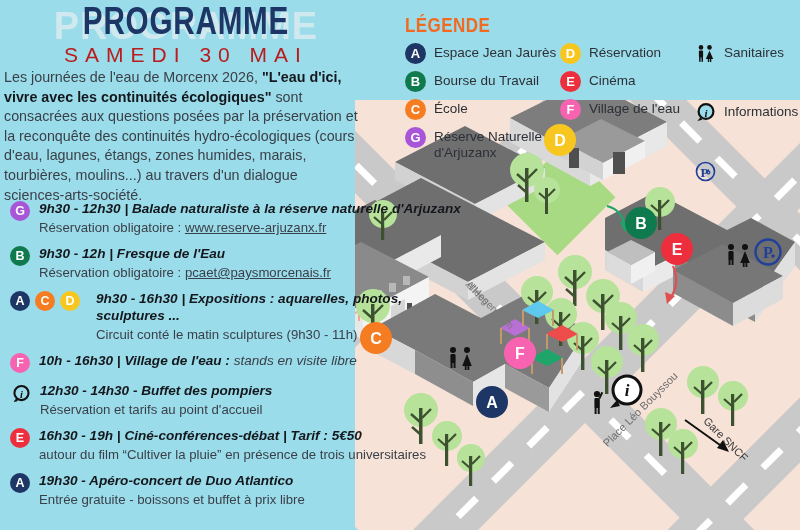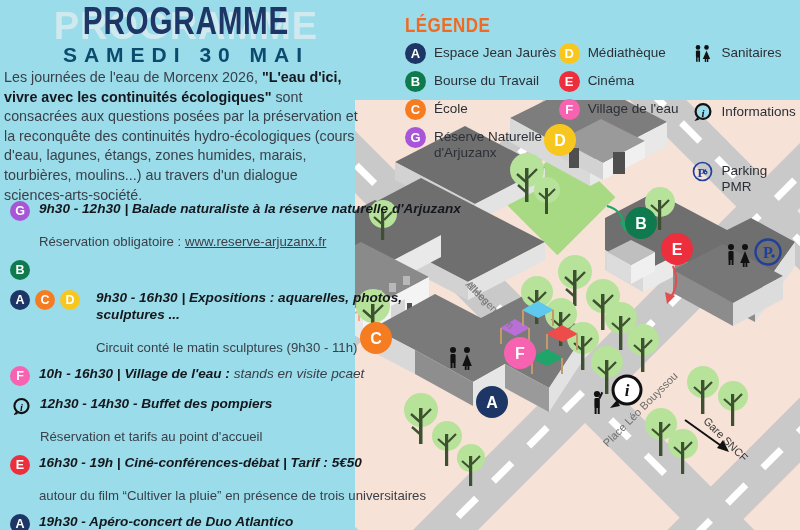--- a/index.html
+++ b/index.html
@@ -23,21 +23,21 @@
     transform:scaleX(.78);transform-origin:center;
     margin:2px 0 0 0;line-height:38px;position:relative;
   }
   .prog-shadow{
     position:absolute;left:0;right:0;top:7px;
     font-family:"Liberation Sans Narrow","Liberation Sans",sans-serif;
     font-weight:bold;font-size:38px;letter-spacing:1px;
     color:#cfe9ef;z-index:-1;line-height:38px;
   }
   .date-title{
-    font-weight:bold;font-size:21px;letter-spacing:7px;color:#0c4a6e;
+    font-weight:normal;font-size:21px;letter-spacing:7px;color:#b91c1c;
     margin:4px 0 0 0;line-height:22px;
   }
 
   
   .intro{
     position:absolute;left:4px;top:68px;width:355px;
     font-size:14.3px;line-height:19.6px;color:#3a4049;
   }
   .intro b{color:#14181d;font-weight:bold;}
 
@@ -65,21 +65,21 @@
   .ico{width:21px;height:21px;flex:0 0 21px;display:flex;align-items:center;justify-content:center;}
 
   
   .program{position:absolute;left:10px;top:200px;width:460px;}
   .prog-item{display:flex;align-items:flex-start;margin-bottom:9px;}
   .prog-pins{display:flex;gap:5px;flex:0 0 auto;padding-top:1px;}
   .prog-pins .pin{width:20px;height:20px;flex:0 0 20px;font-size:12.5px;}
   .prog-body{margin-left:9px;}
   .prog-head{font-size:13.6px;font-weight:bold;color:#14181d;line-height:17px;font-style:italic;}
   .prog-head .light{font-weight:normal;color:#3a4049;}
-  .prog-sub{font-size:13.2px;color:#3a4049;line-height:17px;margin-top:16px;}
+  .prog-sub{font-size:13.2px;color:#3a4049;line-height:17px;margin-top:2px;}
   .prog-sub u{text-decoration:underline;}
   .expo-indent{margin-left:16px;}
 </style>
 </head>
 <body>
 
 <div class="page">
 
   <div class="map-wrap">
     <svg class="map-svg" width="445" height="430" viewBox="0 0 445 430">
@@ -473,21 +473,21 @@
         </div>
         <div class="legend-row">
           <span class="pin" style="background: rgb(168, 85, 216);">G</span>
           <span class="legend-label">Réserve Naturelle d'Arjuzanx</span>
         </div>
       </div>
 
       <div class="legend-col c2">
         <div class="legend-row">
           <span class="pin" style="background: rgb(247, 199, 32);">D</span>
-          <span class="legend-label">Médiathèque</span>
+          <span class="legend-label">Réservation</span>
         </div>
         <div class="legend-row">
           <span class="pin" style="background: rgb(237, 46, 61);">E</span>
           <span class="legend-label">Cinéma</span>
         </div>
         <div class="legend-row">
           <span class="pin" style="background: rgb(247, 99, 176);">F</span>
           <span class="legend-label">Village de l'eau</span>
         </div>
       </div>
@@ -522,21 +522,20 @@
         </div>
         <div class="legend-row">
           <span class="ico">
             <svg width="21" height="21" viewBox="0 0 21 21">
               <circle cx="10.5" cy="10.5" r="9" fill="none" stroke="#20409a" stroke-width="1.7"></circle>
               <text x="9.5" y="16" font-family="Liberation Serif, serif" font-size="13" font-weight="bold" fill="#20409a" text-anchor="middle">P</text>
               <circle cx="13.5" cy="11.5" r="1.4" fill="none" stroke="#20409a" stroke-width="1.2"></circle>
               <path d="M13.5,8.3 l0,2" stroke="#20409a" stroke-width="1.2"></path>
             </svg>
           </span>
-          <span class="legend-label">Parking PMR</span>
         </div>
       </div>
 
     </div>
   </div>
 
   <div class="program">
 
     <div class="prog-item">
       <div class="prog-pins">
@@ -546,20 +545,26 @@
         <div class="prog-head">9h30 - 12h30 | Balade naturaliste à la réserve naturelle d'Arjuzanx</div>
         <div class="prog-sub">
           <span>Réservation obligatoire : </span><u>www.reserve-arjuzanx.fr</u>
         </div>
       </div>
     </div>
 
     <div class="prog-item">
       <div class="prog-pins">
         <span class="pin" style="background: rgb(15, 122, 77);">B</span>
+      </div>
+      <div class="prog-body">
+        <div class="prog-head">9h30 - 12h | Fresque de l'Eau</div>
+        <div class="prog-sub">
+          <span>Réservation obligatoire : </span><u>pcaet@paysmorcenais.fr</u>
+        </div>
       </div>
     </div>
 
     <div class="prog-item">
       <div class="prog-pins">
         <span class="pin" style="background: rgb(29, 54, 101);">A</span>
         <span class="pin" style="background: rgb(245, 124, 32);">C</span>
         <span class="pin" style="background: rgb(247, 199, 32);">D</span>
       </div>
       <div class="prog-body expo-indent">
@@ -567,21 +572,21 @@
         <div class="prog-sub">Circuit conté le matin sculptures (9h30 - 11h)</div>
       </div>
     </div>
 
     <div class="prog-item">
       <div class="prog-pins">
         <span class="pin" style="background: rgb(247, 99, 176);">F</span>
       </div>
       <div class="prog-body">
         <div class="prog-head">
-          <span>10h - 16h30 | Village de l'eau : </span><span class="light">stands en visite pcaet</span>
+          <span>10h - 16h30 | Village de l'eau : </span><span class="light">stands en visite libre</span>
         </div>
       </div>
     </div>
 
     <div class="prog-item">
       <div class="prog-pins">
         <span class="ico">
           <svg width="20" height="20" viewBox="0 0 21 21">
             <circle cx="11" cy="9.5" r="7.4" fill="#9bdcea" stroke="#111" stroke-width="2.2"></circle>
             <path d="M5.6,15 l-3.2,4 l4.8,-1.2 z" fill="#111"></path>

